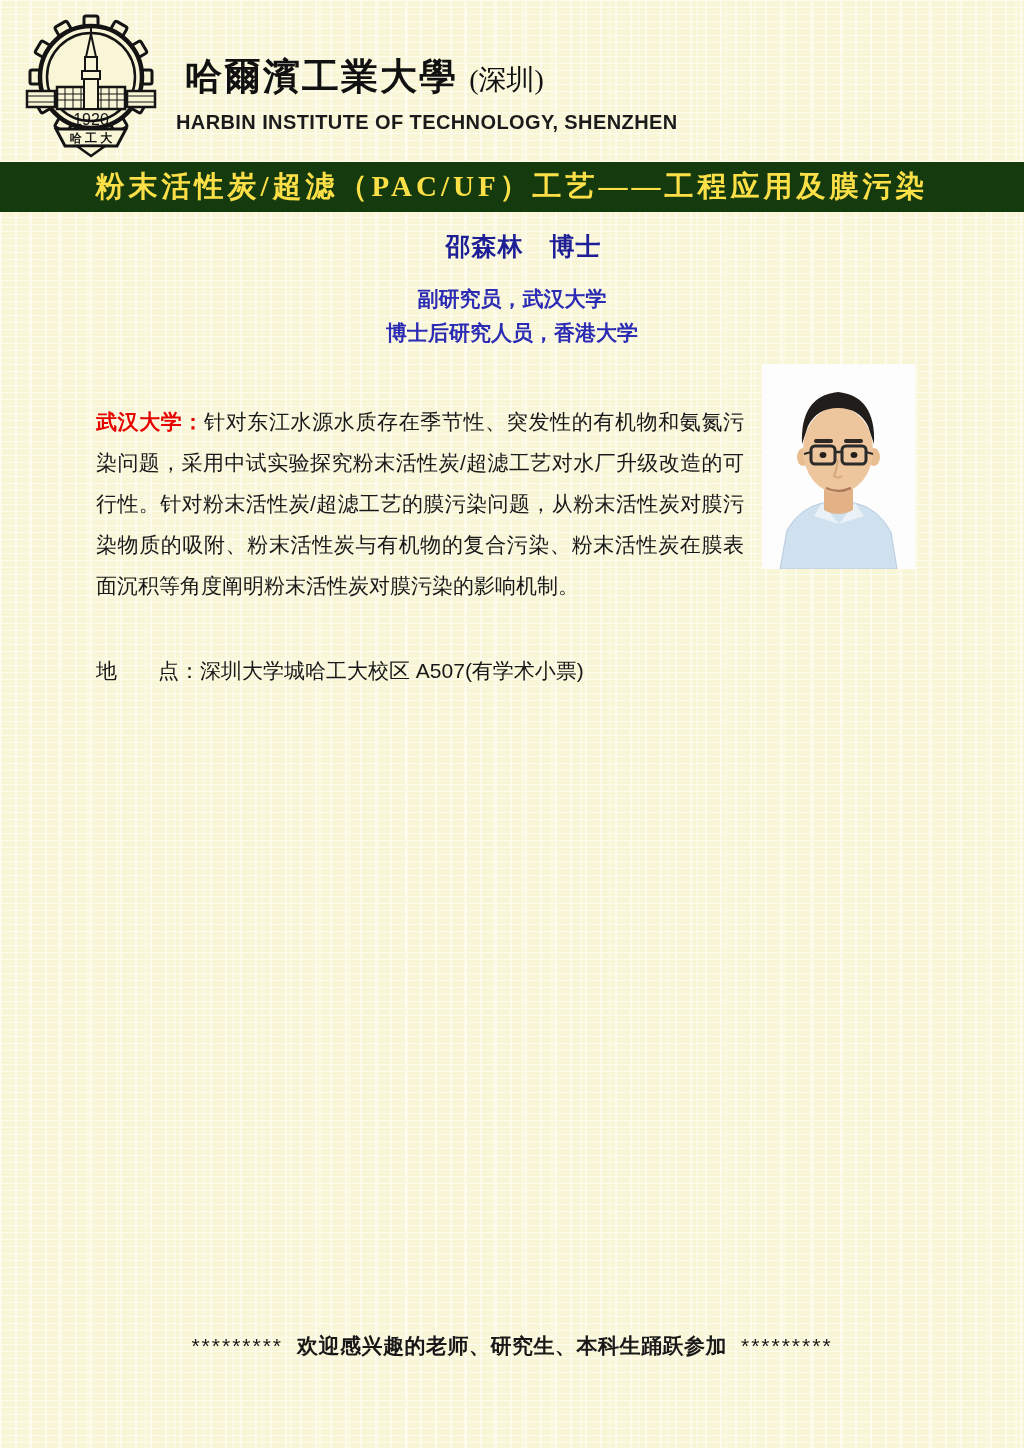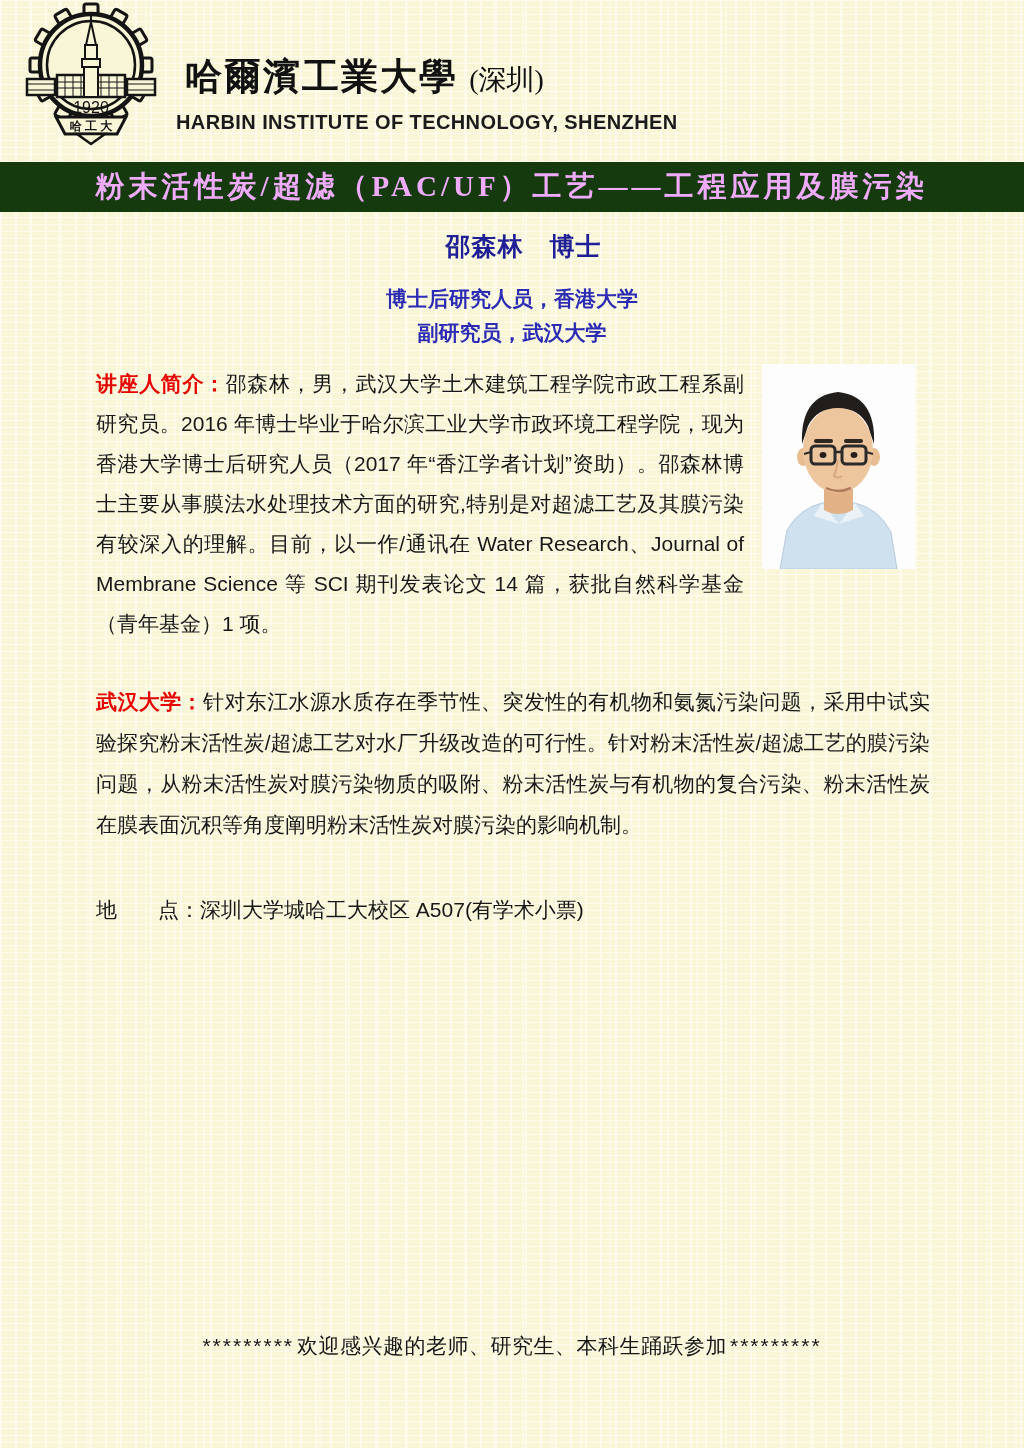--- a/index.html
+++ b/index.html
@@ -10,21 +10,21 @@
   }
   .page{
     position:relative;width:1024px;height:1448px;overflow:hidden;
     background-color:#f8f6d6;
     background-image:
       repeating-linear-gradient(90deg, rgba(253,252,238,.9) 0 2px, transparent 2px 15px),
       repeating-linear-gradient(90deg, rgba(253,252,238,.55) 0 2px, transparent 2px 29px),
       repeating-linear-gradient(180deg, rgba(253,252,240,.95) 0 1.5px, transparent 1.5px 7px);
   }
   
-  .logo{position:absolute;left:20px;top:0;width:142px;height:146px;}
+  .logo{position:absolute;left:20px;top:12px;width:142px;height:146px;}
   .univ{position:absolute;left:176px;top:52px;}
   .univ-cn{
     font-family:"Liberation Serif",serif;font-weight:700;
     font-size:37px;color:#111;letter-spacing:2px;white-space:nowrap;margin-left:9px;
   }
   .univ-cn .suffix{font-weight:400;font-size:28px;letter-spacing:0;}
   .univ-en{
     margin-top:9px;font-size:20px;font-weight:700;color:#1b1b1b;letter-spacing:.4px;
   }
   
@@ -54,21 +54,21 @@
   .schedule{margin-top:46px;font-size:21px;line-height:37px;clear:left;}
   .g1{display:inline-block;width:41px;}
   .g2{display:inline-block;width:106px;}
   .g3{display:inline-block;width:47px;}
   
   .footer{
     position:absolute;left:0;top:1332px;width:1024px;text-align:center;
     font-size:21px;color:#181818;letter-spacing:.5px;
   }
   .footer .stars{letter-spacing:2px;}
-  .footer .msg{margin:0 3px;}
+  .footer .msg{margin:0 14px;font-weight:bold;}
   svg text{font-family:"Liberation Sans",sans-serif;}
 </style>
 </head>
 <body>
 
 <div class="page">
 
   <div class="logo">
     <svg width="142" height="146" viewBox="0 0 142 146">
       <g stroke="#141414" stroke-width="3" fill="#f8f6d6">
@@ -120,28 +120,28 @@
 
   <div class="univ">
     <div class="univ-cn">
       <span>哈爾濱工業大學</span>
       <span class="suffix">(深圳)</span>
     </div>
     <div class="univ-en">HARBIN INSTITUTE OF TECHNOLOGY, SHENZHEN</div>
   </div>
 
   <div class="banner" style="background:#143a0d;">
-    <div class="banner-text" style="color:#f0abfc;">粉末活性炭/超滤（PAC/UF）工艺——工程应用及膜污染</div>
+    <div class="banner-text" style="color:#fde047;">粉末活性炭/超滤（PAC/UF）工艺——工程应用及膜污染</div>
   </div>
 
   <div class="speaker">
     <div class="speaker-name" style="color:#1e1e96;padding-left:23px;">邵森林　博士</div>
     <div class="speaker-aff" style="color:#2b2bb4;">
+      <span class="line">副研究员，武汉大学</span>
       <span class="line">博士后研究人员，香港大学</span>
-      <span class="line">副研究员，武汉大学</span>
     </div>
   </div>
 
   <div class="main">
 
     <div class="photo">
       <svg width="153" height="205" viewBox="0 0 153 205">
         <rect x="0" y="0" width="153" height="205" fill="#fdfdfd"></rect>
         <path d="M18 205 L25 166 Q38 144 60 139 L93 139 Q116 144 129 168 L135 205 Z" fill="#cfe0ef" stroke="#b8cbdf" stroke-width="1"></path>
         <polygon points="60,139 77,160 52,152" fill="#eaf1f7"></polygon>
@@ -158,21 +158,20 @@
         <line x1="73" y1="88" x2="80" y2="88" stroke="#2a2a2a" stroke-width="2.5"></line>
         <line x1="49" y1="88" x2="42" y2="90" stroke="#2a2a2a" stroke-width="2"></line>
         <line x1="104" y1="88" x2="111" y2="90" stroke="#2a2a2a" stroke-width="2"></line>
         <ellipse cx="61" cy="91" rx="3.4" ry="3" fill="#241f1c"></ellipse>
         <ellipse cx="92" cy="91" rx="3.4" ry="3" fill="#241f1c"></ellipse>
         <path d="M76 96 Q74 108 72 112 Q76 115 80 112" fill="none" stroke="#d8a87d" stroke-width="2"></path>
         <path d="M64 124 Q76 130 89 124" fill="none" stroke="#b07a5c" stroke-width="2.5"></path>
       </svg>
     </div>
 
-    <p class="para"><span class="lab" style="color:#e60400;">讲座人简介：</span><span>邵森林，男，武汉大学土木建筑工程学院市政工程系副研究员。2016 年博士毕业于哈尔滨工业大学市政环境工程学院，现为香港大学博士后研究人员（2017 年“香江学者计划”资助）。邵森林博士主要从事膜法水处理技术方面的研究,特别是对超滤工艺及其膜污染有较深入的理解。目前，以一作/通讯在 Water Research、Journal of Membrane Science 等 SCI 期刊发表论文 14 篇，获批自然科学基金（青年基金）1 项。</span></p>
 
     <p class="para second"><span class="lab" style="color:#e60400;">武汉大学：</span><span>针对东江水源水质存在季节性、突发性的有机物和氨氮污染问题，采用中试实验探究粉末活性炭/超滤工艺对水厂升级改造的可行性。针对粉末活性炭/超滤工艺的膜污染问题，从粉末活性炭对膜污染物质的吸附、粉末活性炭与有机物的复合污染、粉末活性炭在膜表面沉积等角度阐明粉末活性炭对膜污染的影响机制。</span></p>
 
     <div class="schedule">
       <div><span>地</span><span class="g1"></span><span>点：</span><span>深圳大学城哈工大校区 A507(有学术小票)</span></div>
     </div>
 
   </div>
 
   <div class="footer">

